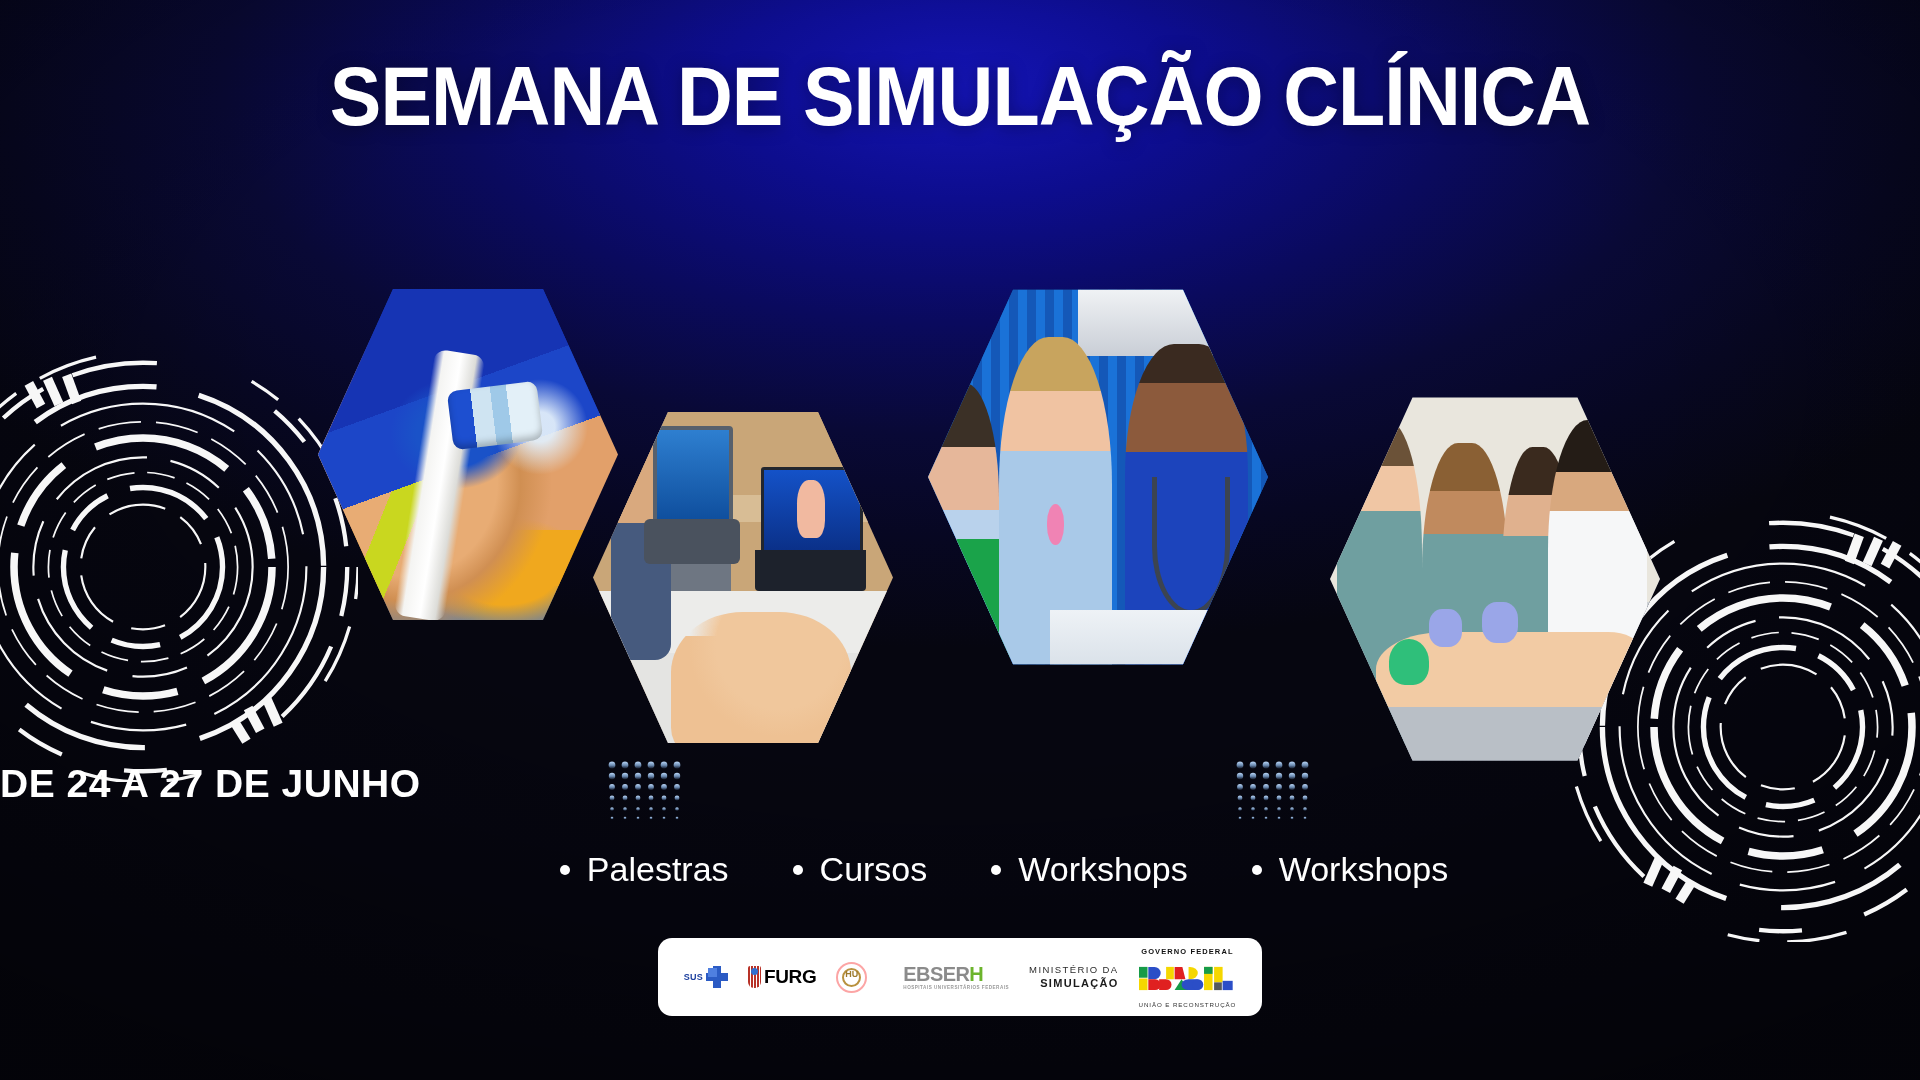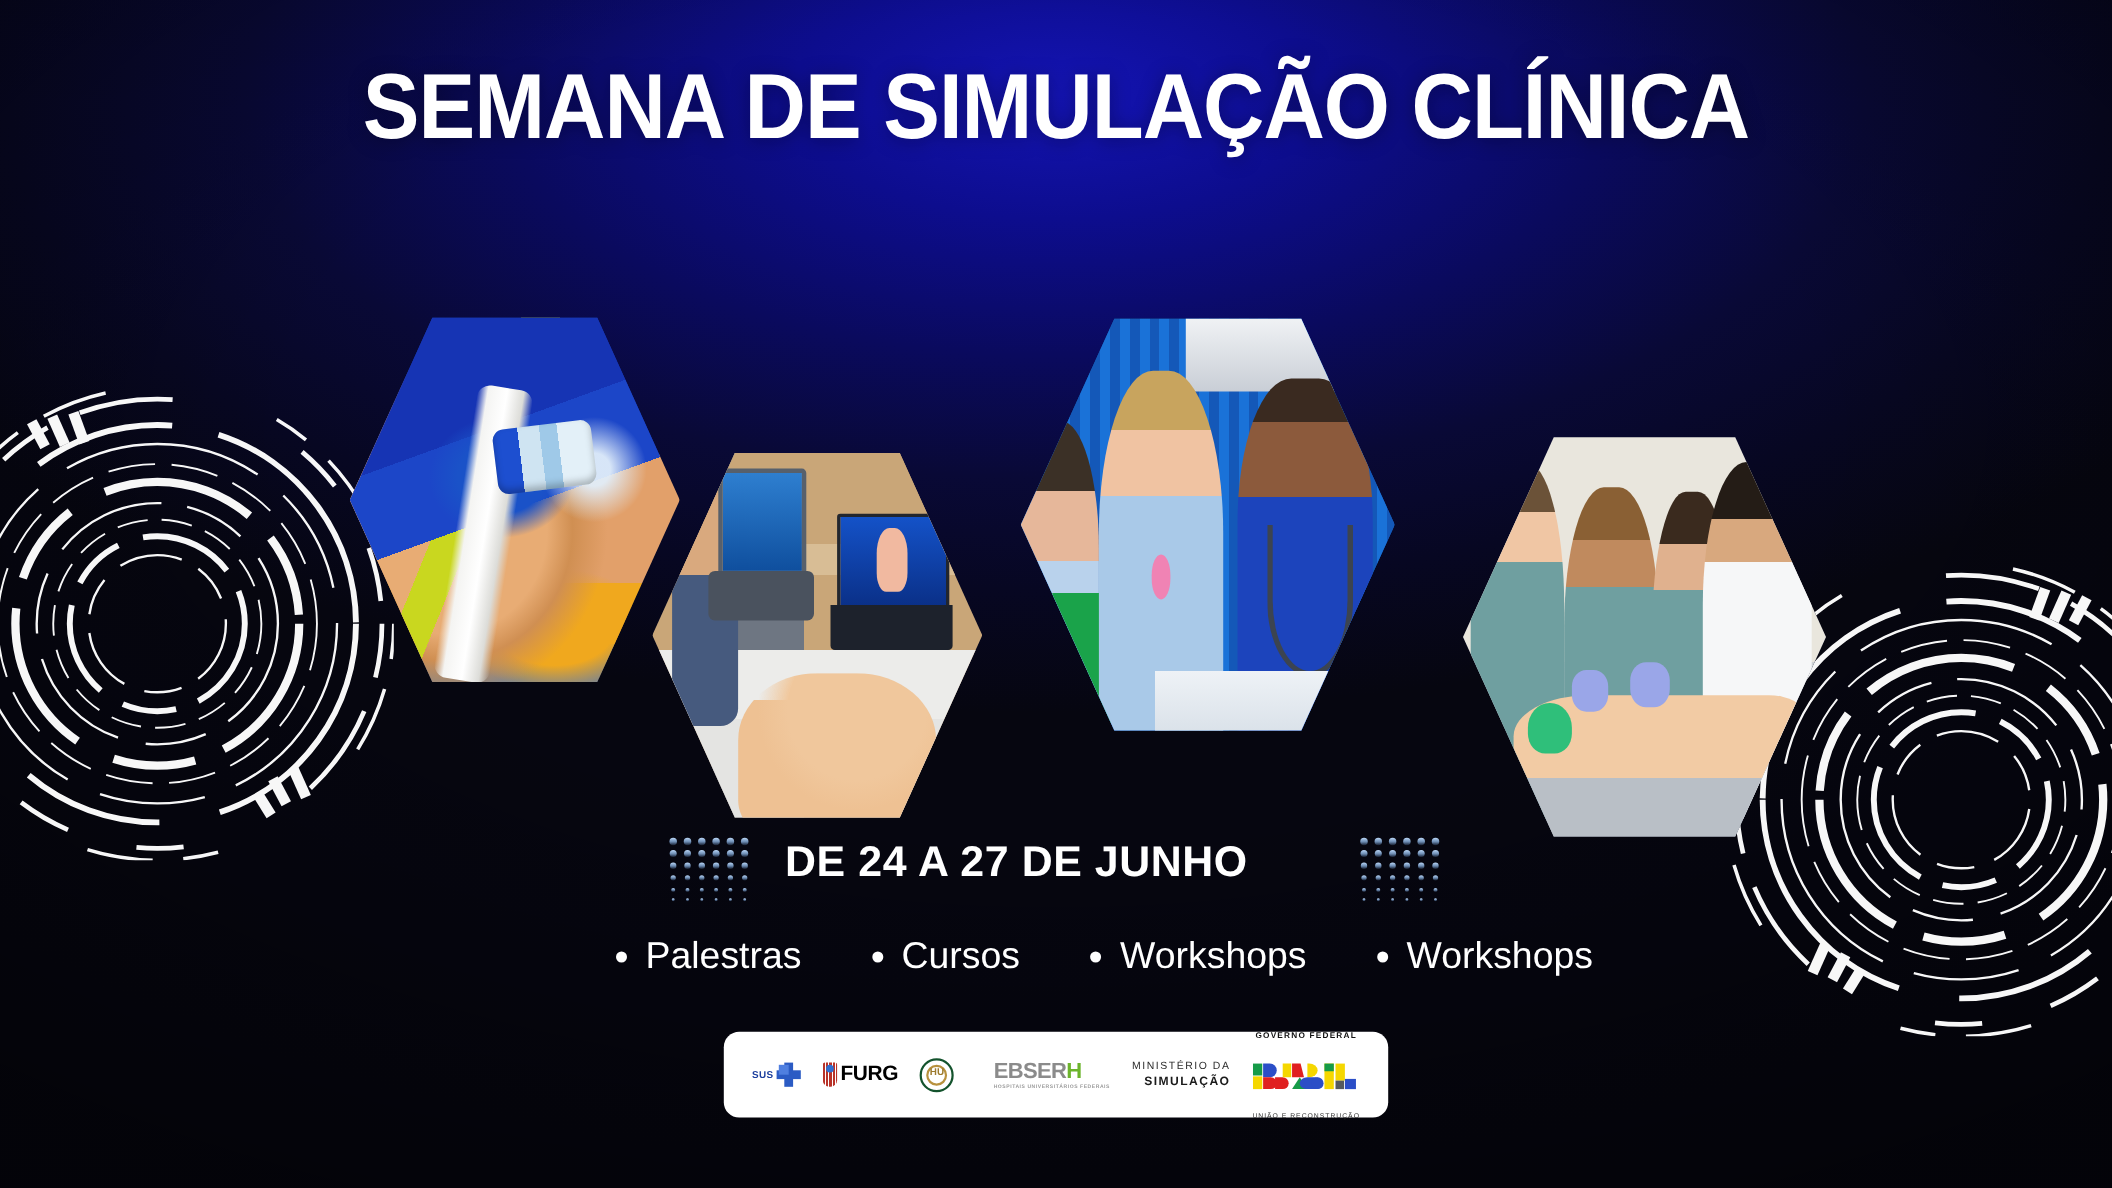--- a/index.html
+++ b/index.html
@@ -113,21 +113,21 @@
   .ph4 .glove1{position:absolute;left:30%;top:58%;width:10%;height:10%;background:#9aa6e8;border-radius:40%;}
   .ph4 .glove2{position:absolute;left:46%;top:56%;width:11%;height:11%;background:#9aa6e8;border-radius:40%;}
 
   
   .hud{position:absolute;z-index:4;opacity:.97;}
   .hud-left{left:-72px;top:352px;width:430px;height:430px;}
   .hud-right{right:-78px;top:512px;width:430px;height:430px;transform:scaleX(-1);}
 
   
   .dateline{
-    position:absolute;top:762px;left:0;width:1848px;text-align:center;z-index:6;
+    position:absolute;top:762px;left:0;width:1848px;z-index:6;
     font-size:39px;font-weight:700;letter-spacing:.5px;color:#ffffff;
   }
   .dots{position:absolute;z-index:6;width:86px;height:64px;}
   .dots-left{left:604px;top:757px;}
   .dots-right{left:1232px;top:757px;}
 
   
   .bullets{
     position:absolute;top:850px;left:0;width:1920px;z-index:6;
     display:flex;justify-content:center;align-items:center;gap:64px;padding-left:44px;
@@ -150,34 +150,34 @@
   .sus-cross i{position:absolute;background:#2b5bc4;display:block;}
   .sus-cross i:nth-child(1){left:7px;top:0;width:8px;height:22px;}
   .sus-cross i:nth-child(2){left:0;top:7px;width:22px;height:8px;}
   .sus-cross i:nth-child(3){left:2px;top:2px;width:9px;height:9px;background:#4f7fe0;transform:rotate(0deg);}
   
   .lg-furg{gap:3px;}
   .furg-mark{width:13px;height:22px;background:repeating-linear-gradient(90deg,#b83228 0 2px,#ffffff 2px 3px);border-radius:2px 2px 6px 6px;position:relative;}
   .furg-mark:after{content:"";position:absolute;left:3px;top:2px;width:7px;height:7px;background:#2f6fd0;border-radius:50%;}
   .furg-txt{font-size:19px;font-weight:700;color:#000000;letter-spacing:-.4px;}
   
-  .hu{width:27px;height:27px;border-radius:50%;border:2px solid #14532d;position:relative;background:#fff;}
+  .hu{width:27px;height:27px;border-radius:50%;border:2px solid #fca5a5;position:relative;background:#fff;}
   .hu:before{content:"";position:absolute;left:4px;top:4px;right:4px;bottom:4px;border-radius:50%;border:2px solid #b8913e;}
   .hu-l{position:absolute;left:0;right:0;top:5px;text-align:center;font-size:9px;font-weight:700;color:#9c7a2e;}
   
   .lg-ebserh{flex-direction:column;align-items:flex-start;gap:1px;margin-left:16px;}
   .eb-main{font-size:20px;font-weight:700;letter-spacing:-.6px;color:#8b8b8b;line-height:1;}
   .eb-main b{color:#6cb42c;font-weight:700;}
   .eb-sub{font-size:4.6px;letter-spacing:.5px;color:#9a9a9a;font-weight:700;}
   
   .lg-mec{flex-direction:column;align-items:flex-end;gap:1px;line-height:1.15;}
   .mec1{font-size:9.5px;letter-spacing:1.4px;color:#2b2b2b;}
   .mec2{font-size:11px;font-weight:700;letter-spacing:1.3px;color:#1b1b1b;}
   
-  .lg-gov{flex-direction:column;align-items:center;gap:16px;}
+  .lg-gov{flex-direction:column;align-items:center;gap:6px;}
   .gov1{font-size:7.5px;font-weight:700;letter-spacing:1.1px;color:#111;}
   .gov3{font-size:6.2px;letter-spacing:.9px;color:#333;}
   .brasil{display:flex;align-items:center;height:33px;gap:0;}
 </style>
 </head>
 <body>
 
 <div id="poster">
 
   <svg class="hud hud-left" viewBox="0 0 400 400">

